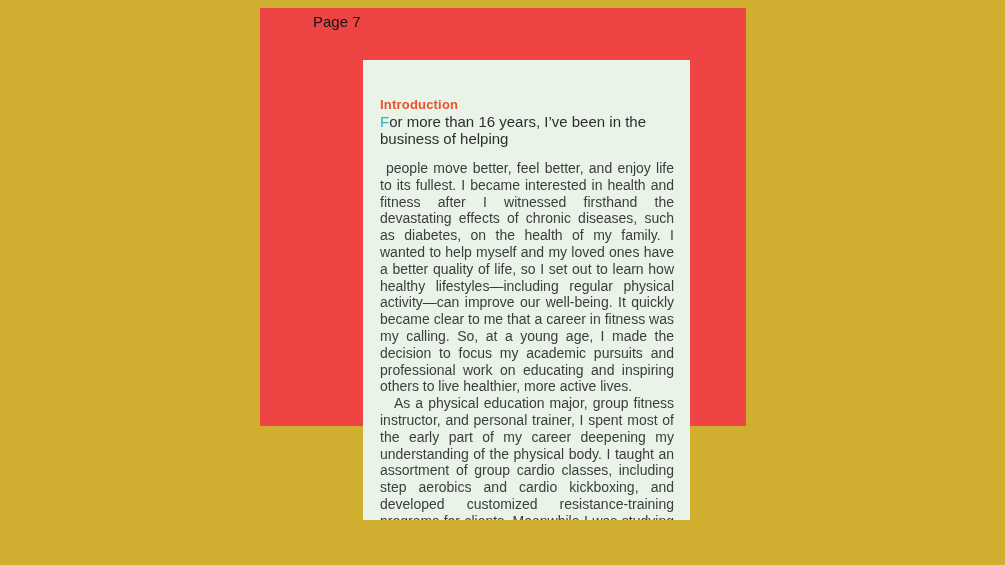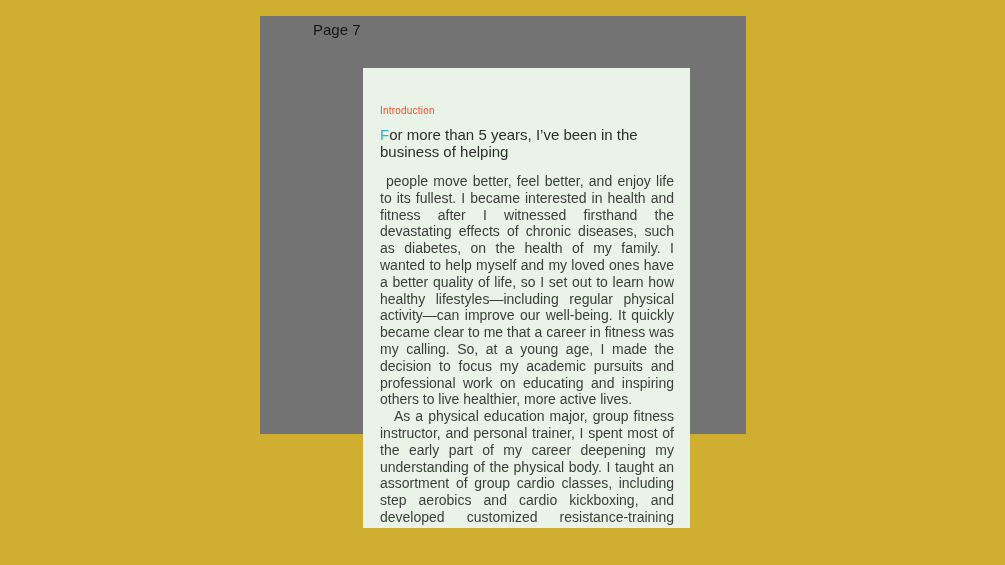--- a/index.html
+++ b/index.html
@@ -10,48 +10,48 @@
     overflow: hidden;
   }
   .viewport {
     position: relative;
     width: 1005px;
     height: 565px;
   }
   .panel {
     position: absolute;
     left: 260px;
-    top: 16px;
+    top: 8px;
     width: 486px;
     height: 418px;
-    background: #737373;
+    background: #ef4444;
   }
   .page-label {
     position: absolute;
     left: 53px;
     top: 5px;
     font-size: 15px;
     color: #141414;
   }
   .page-card {
     position: absolute;
     left: 103px;
     top: 52px;
     width: 327px;
     height: 460px;
     background: #e9f3e8;
     padding: 37px 16px 0 17px;
     overflow: hidden;
   }
   .heading {
-    font-size: 10px;
-    font-weight: normal;
+    font-size: 13px;
+    font-weight: bold;
     color: #ec512a;
     letter-spacing: 0.2px;
-    margin-bottom: 10px;
+    margin-bottom: 1px;
   }
   .subtitle {
     font-size: 15px;
     font-weight: normal;
     color: #2e2e2e;
     line-height: 17px;
     margin-bottom: 13px;
   }
   .subtitle .lead {
     color: #2cb4c6;
@@ -68,18 +68,18 @@
   }
 </style>
 </head>
 <body>
 
 <div class="viewport">
   <div class="panel">
     <div class="page-label">Page 7</div>
     <div class="page-card">
       <h2 class="heading">Introduction</h2>
-      <h3 class="subtitle"><span class="lead">F</span><span>or more than 5 years, I’ve been in the business of helping</span></h3>
+      <h3 class="subtitle"><span class="lead">F</span><span>or more than 16 years, I’ve been in the business of helping</span></h3>
       <p class="body-para first">people move better, feel better, and enjoy life to its fullest. I became interested in health and fitness after I witnessed firsthand the devastating effects of chronic diseases, such as diabetes, on the health of my family. I wanted to help myself and my loved ones have a better quality of life, so I set out to learn how healthy lifestyles—including regular physical activity—can improve our well-being. It quickly became clear to me that a career in fitness was my calling. So, at a young age, I made the decision to focus my academic pursuits and professional work on educating and inspiring others to live healthier, more active lives.</p>
       <p class="body-para">As a physical education major, group fitness instructor, and personal trainer, I spent most of the early part of my career deepening my understanding of the physical body. I taught an assortment of group cardio classes, including step aerobics and cardio kickboxing, and developed customized resistance-training programs for clients. Meanwhile I was studying technical topics, such as exercise physiology and biomechanics, as part of my undergraduate work.</p>
     </div>
   </div>
 </div>
 
 </body></html>

